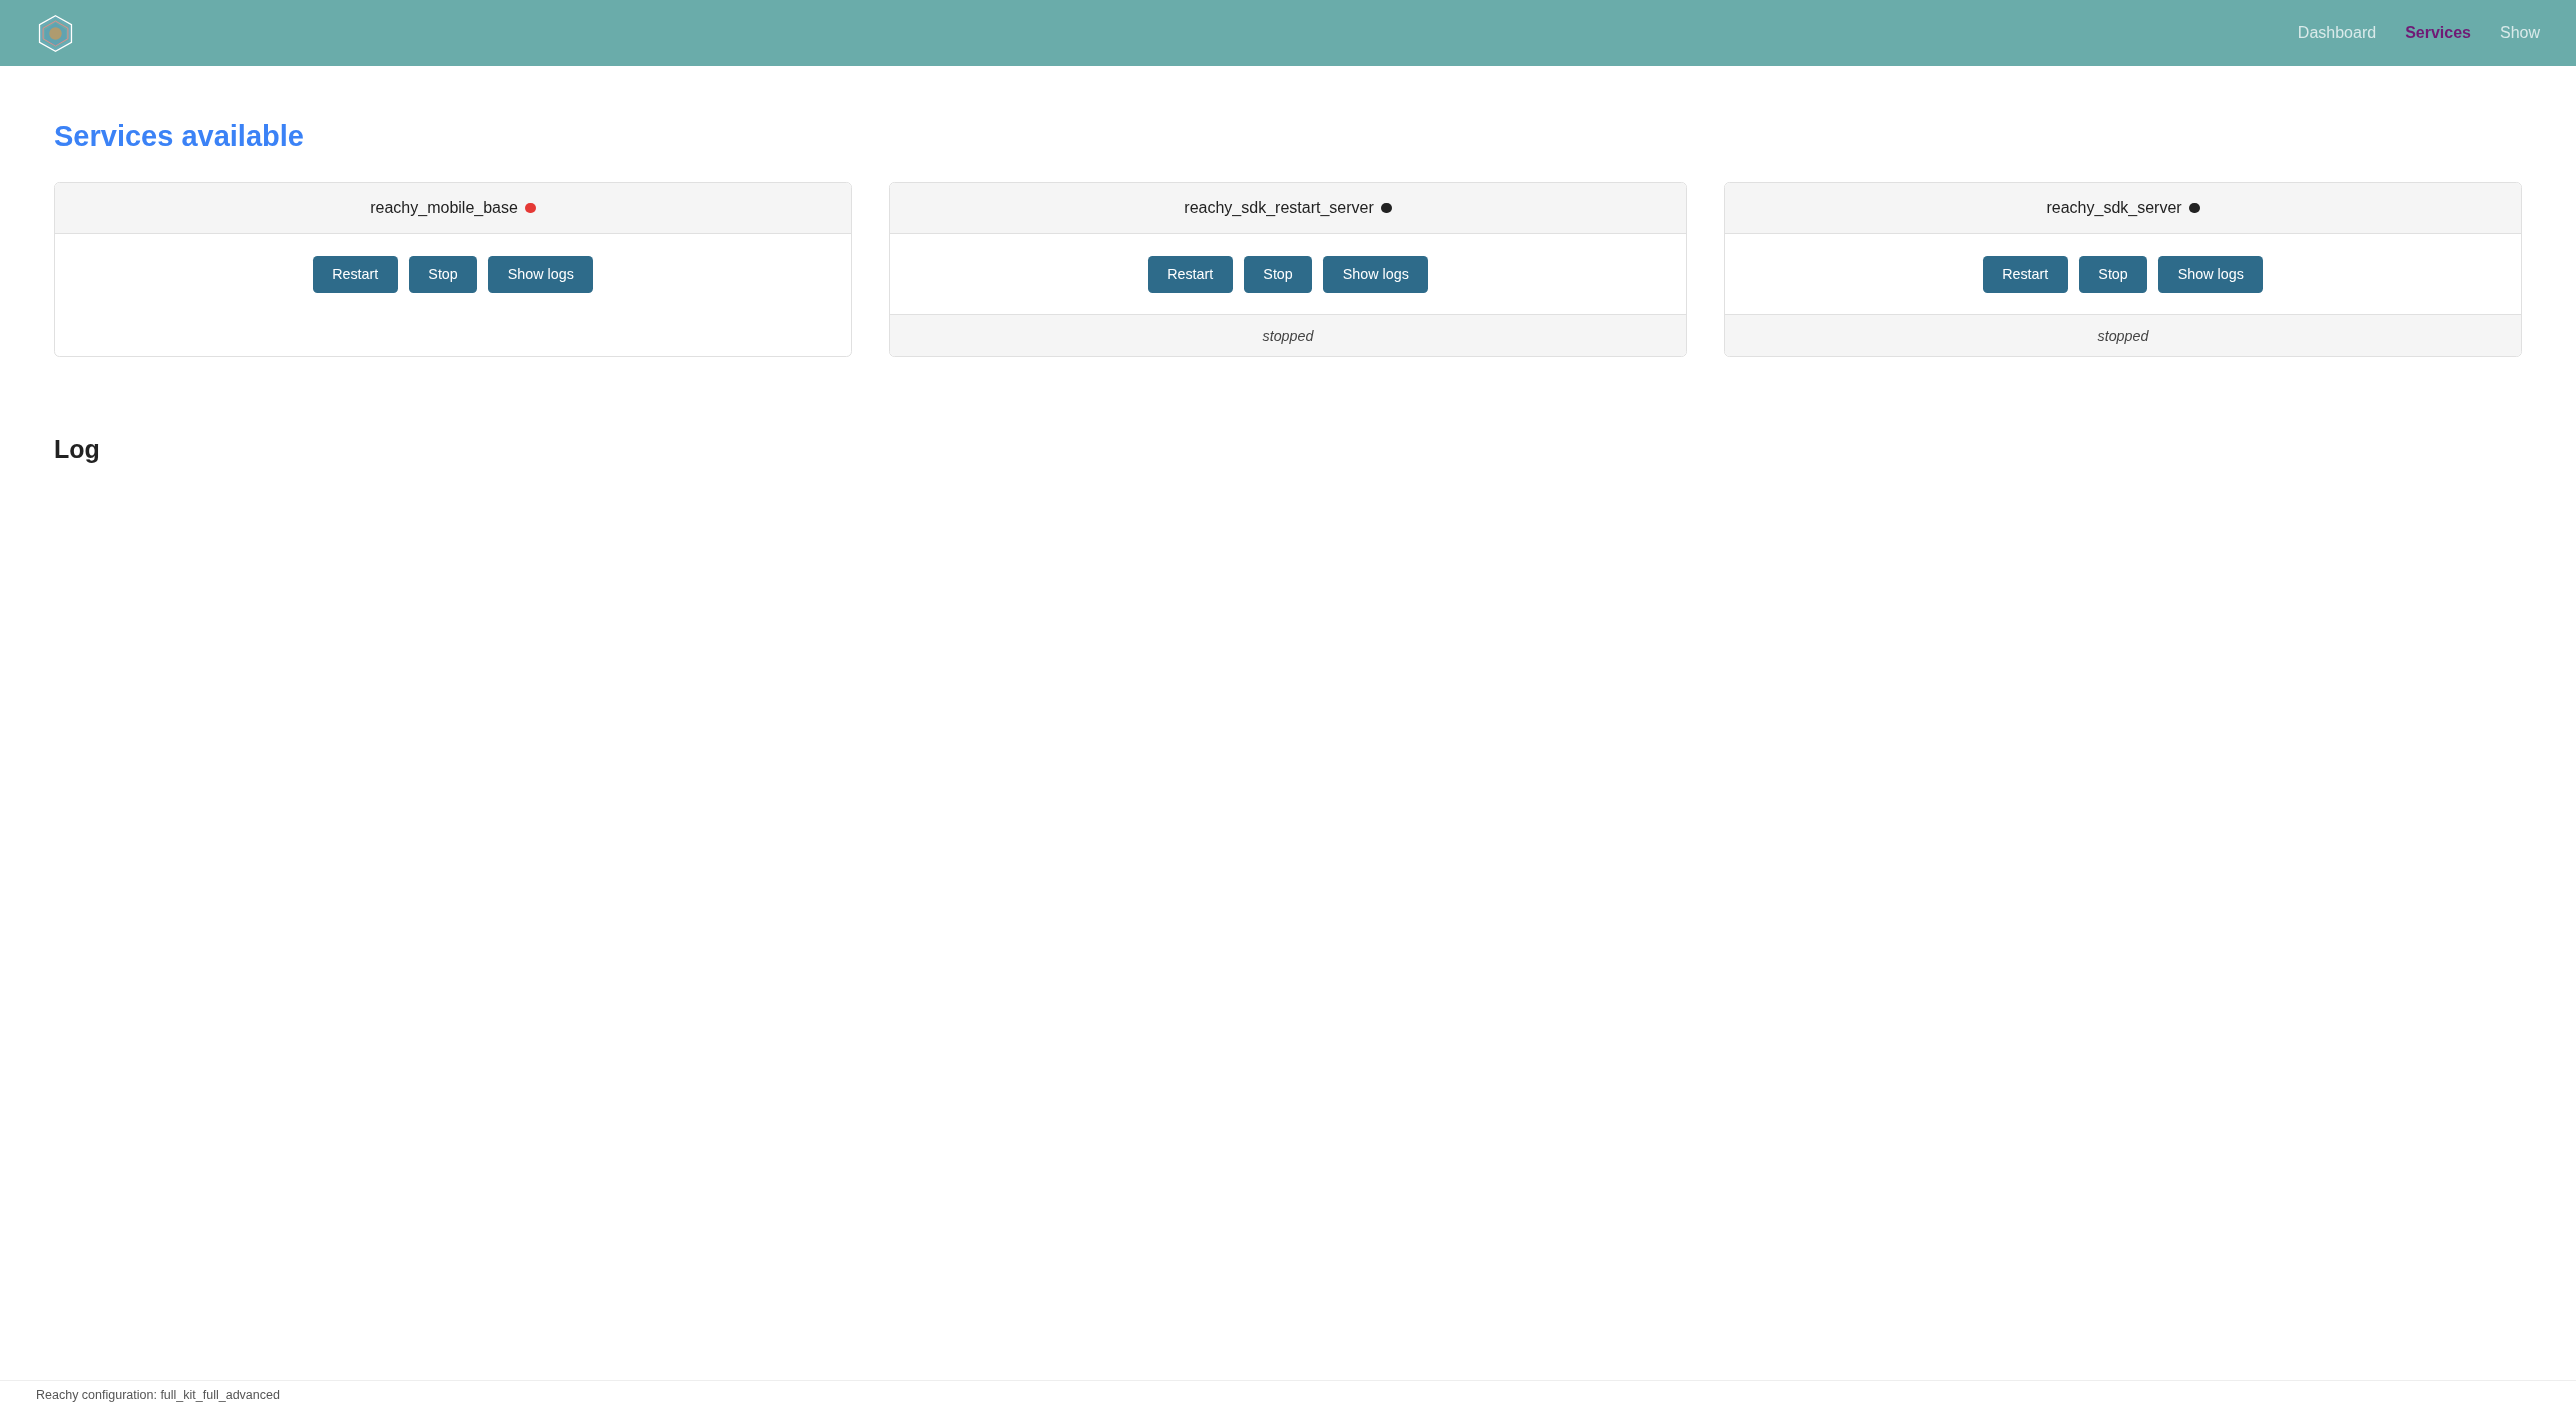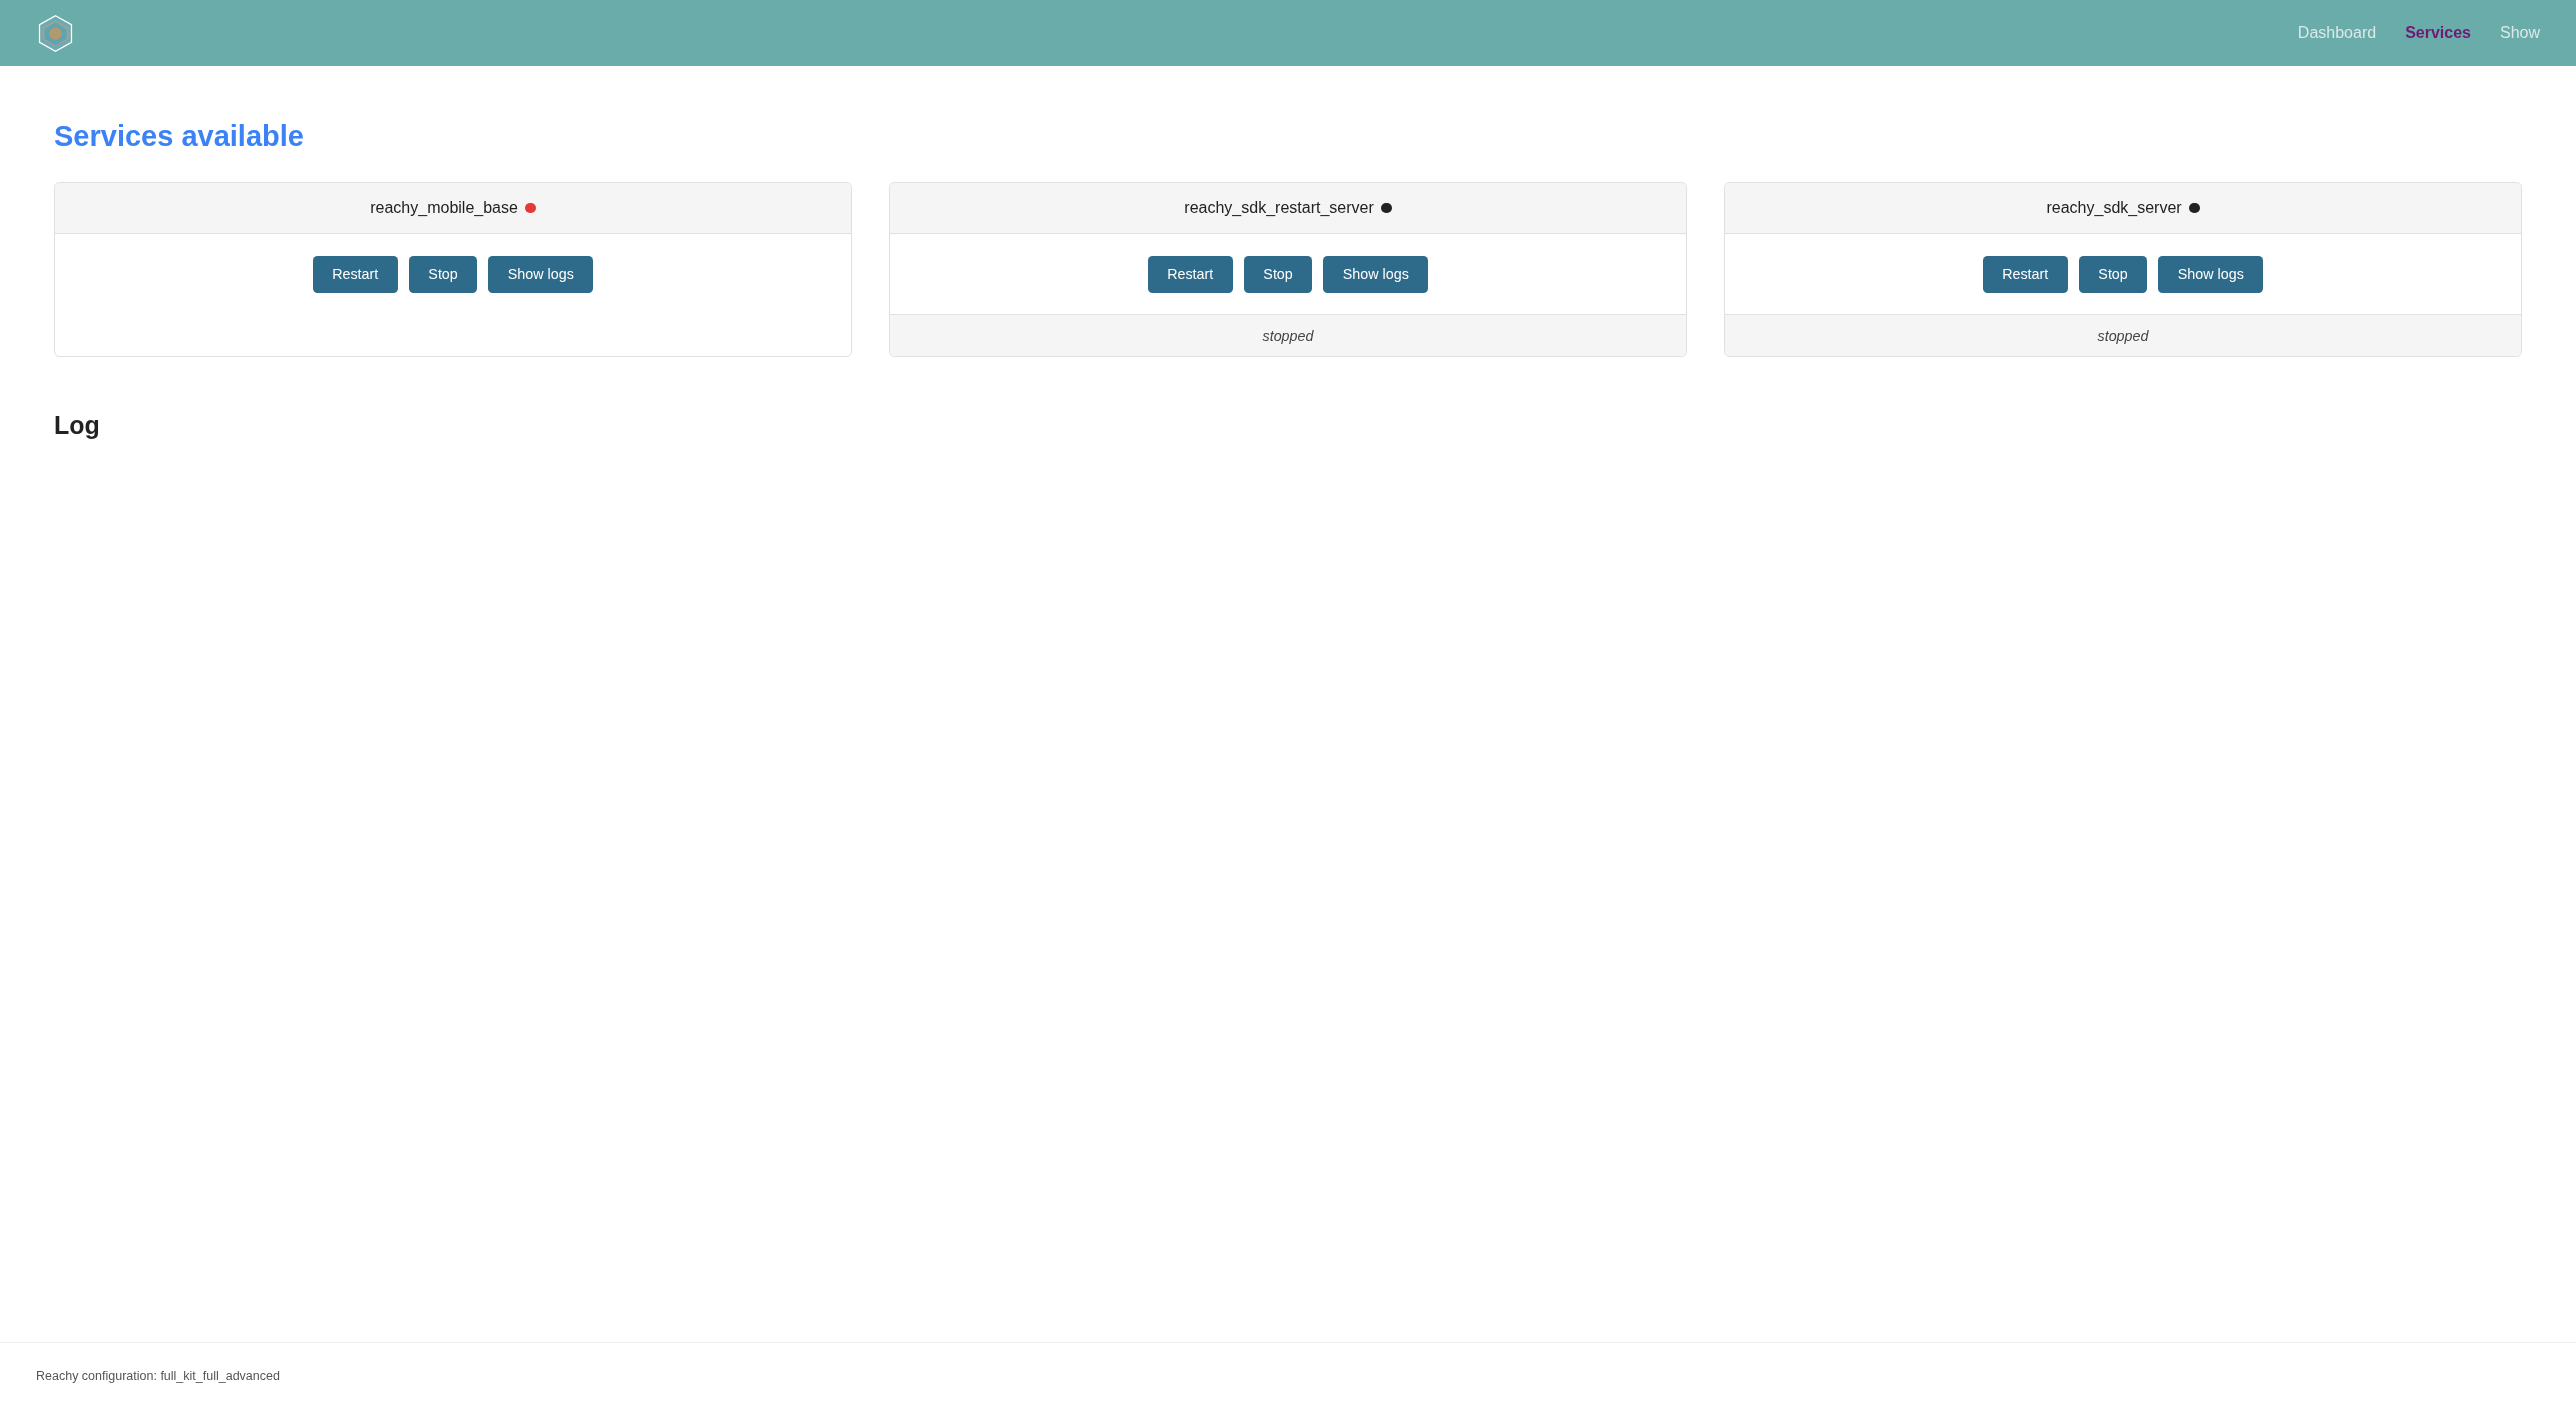--- a/index.html
+++ b/index.html
@@ -60,21 +60,21 @@
       font-size: 29px;
       font-weight: 700;
       margin-bottom: 29px;
       color: #3b82f6;
     }
 
     .services-grid {
       display: grid;
       grid-template-columns: repeat(3, 1fr);
       gap: 37px;
-      margin-bottom: 54px;
+      margin-bottom: 78px;
     }
 
     .service-card {
       border: 0.9px solid #e0e0e0;
       border-radius: 5.4px;
       overflow: hidden;
       background: #fff;
     }
 
     .service-header {
@@ -139,21 +139,21 @@
     }
 
     .log-section-title {
       font-size: 25px;
       font-weight: 700;
       margin-bottom: 18px;
       color: #222;
     }
 
     footer {
-      padding: 26px 36px;
+      padding: 7px 36px;
       background: #fff;
       border-top: 0.9px solid #eee;
       font-size: 12.5px;
       color: #555;
     }
   </style>
 </head>
 <body>
 
 <header>

